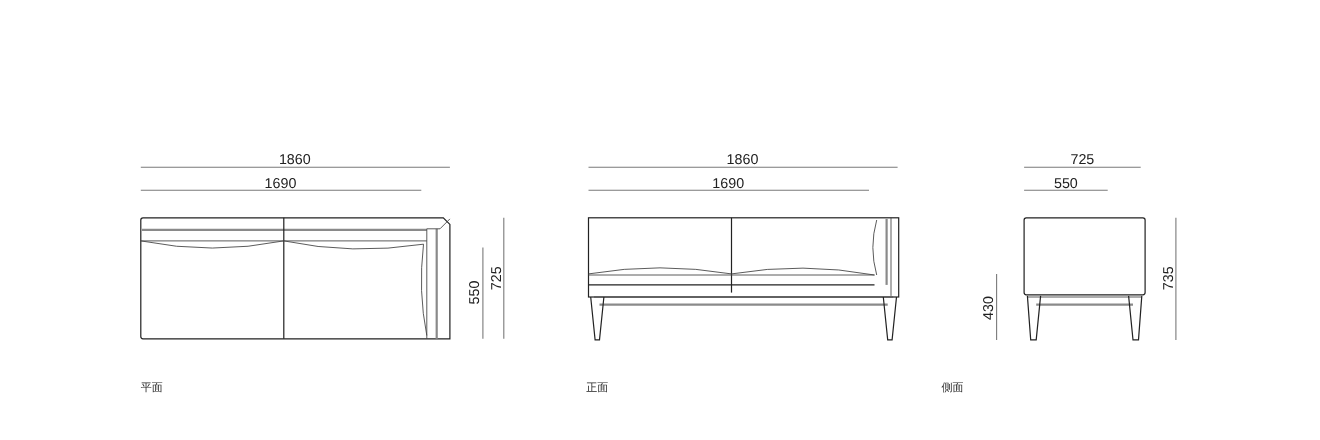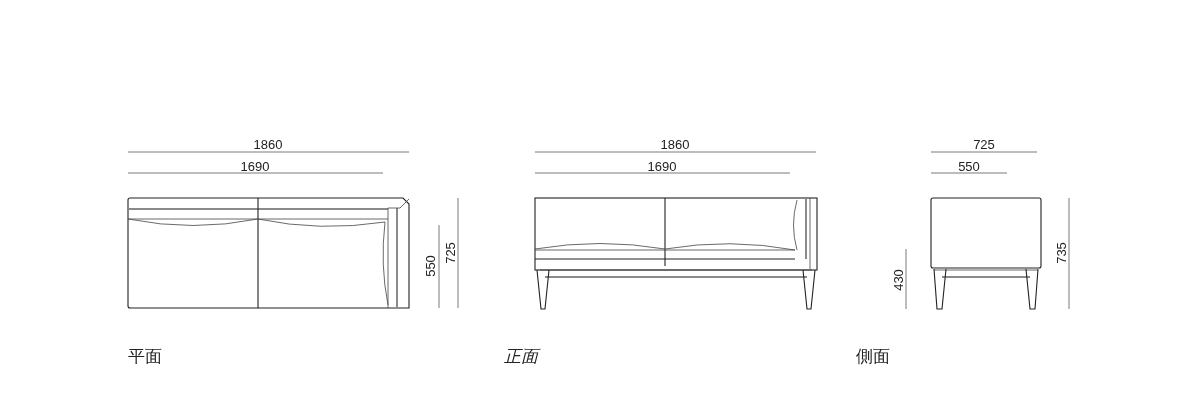--- a/index.html
+++ b/index.html
@@ -1,20 +1,20 @@
 <!DOCTYPE html>
 <html><head>
 <meta charset="utf-8">
 <style>
   html, body { margin: 0; padding: 0; background: #ffffff; }
   body { width: 1200px; height: 400px; position: relative; overflow: hidden;
          font-family: "DejaVu Sans", "Liberation Sans", sans-serif; }
   svg { position: absolute; left: 0; top: 0; }
   .dim-text { font-size: 13px; fill: #222222; font-family: "Liberation Sans", "DejaVu Sans", sans-serif; }
-  .view-label { position: absolute; font-size: 17px; color: #222222; font-family: "DejaVu Sans", sans-serif; }
+  .view-label { position: absolute; font-size: 10px; color: #222222; font-family: "DejaVu Sans", sans-serif; }
   .dim-line { stroke: #7a7a7a; stroke-width: 1; }
   .outline { stroke: #222222; stroke-width: 1.1; fill: none; }
   .thin { stroke: #444444; stroke-width: 0.8; fill: none; }
   .grey { stroke: #8a8a8a; stroke-width: 2; fill: none; }
 </style>
 </head>
 <body>
 
 <svg width="1200" height="400" viewBox="0 0 1200 400">
 
@@ -84,14 +84,14 @@
     <path class="outline" d="M1026 269 L1030 309 L1035 309 L1038 269"></path>
 
     <line class="dim-line" x1="906" y1="249" x2="906" y2="309"></line>
     <text class="dim-text" transform="translate(903 280) rotate(-90)" text-anchor="middle">430</text>
     <line class="dim-line" x1="1069" y1="198" x2="1069" y2="309"></line>
     <text class="dim-text" transform="translate(1066 253) rotate(-90)" text-anchor="middle">735</text>
   </g>
 </svg>
 
 <div class="view-label" style="left:128px; top:345px;">平面</div>
-<div class="view-label" style="left:504px; top:345px;font-style:italic;">正面</div>
+<div class="view-label" style="left:533px; top:345px;">正面</div>
 <div class="view-label" style="left:856px; top:345px;">側面</div>
 
 </body></html>

